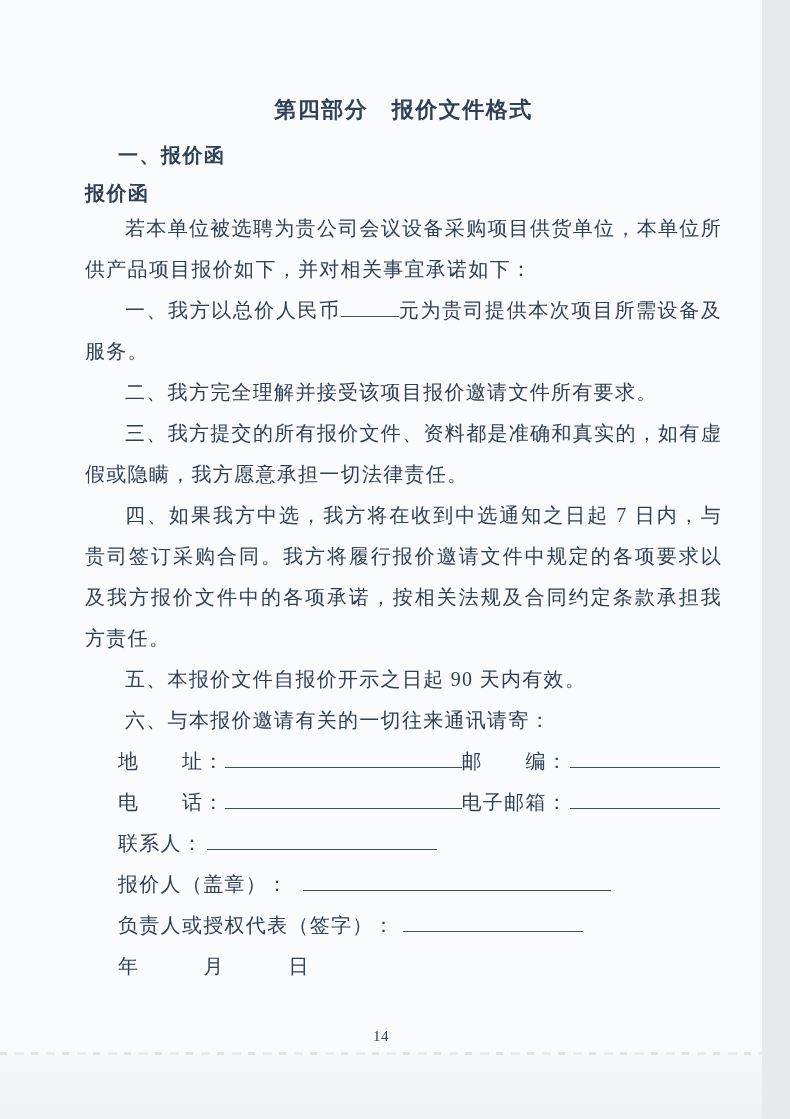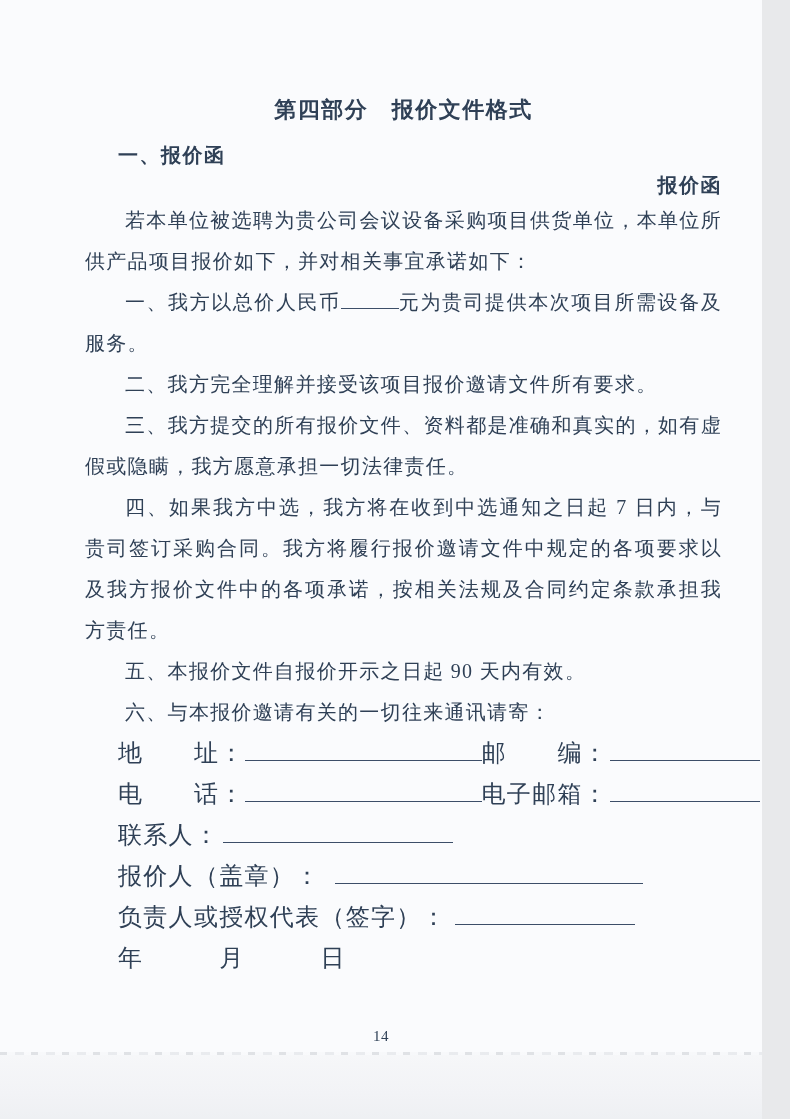--- a/index.html
+++ b/index.html
@@ -34,21 +34,22 @@
   .section-heading{
     margin-top:14px;
     margin-left:33px;
     font-family:"Liberation Sans", sans-serif;
     font-weight:700;
     font-size:20px;
     line-height:30px;
     letter-spacing:1.5px;
   }
   .letter-title{
-    text-align:right;
+    margin-top:8px;
+    text-align:left;
     font-family:"Liberation Sans", sans-serif;
     font-weight:700;
     font-size:20px;
     line-height:30px;
     letter-spacing:1.5px;
   }
   .addressee{
     margin-top:10px;
     font-size:20px;
     line-height:30px;
@@ -64,21 +65,21 @@
   }
   .blank{
     display:inline-block;
     border-bottom:1px solid var(--underline);
     height:0.95em;
     vertical-align:baseline;
   }
   .blank.amount{width:58px;}
   .form-row{
     margin-left:33px;
-    font-size:24px;
+    font-size:20px;
     line-height:41px;
     height:41px;
     letter-spacing:1.3px;
     white-space:nowrap;
     font-family:Liberation Serif, serif;
   }
   .w-address{width:237px;}
   .w-postcode{width:150px;margin-left:2px;}
   .w-phone{width:237px;}
   .w-email{width:150px;margin-left:2px;}

